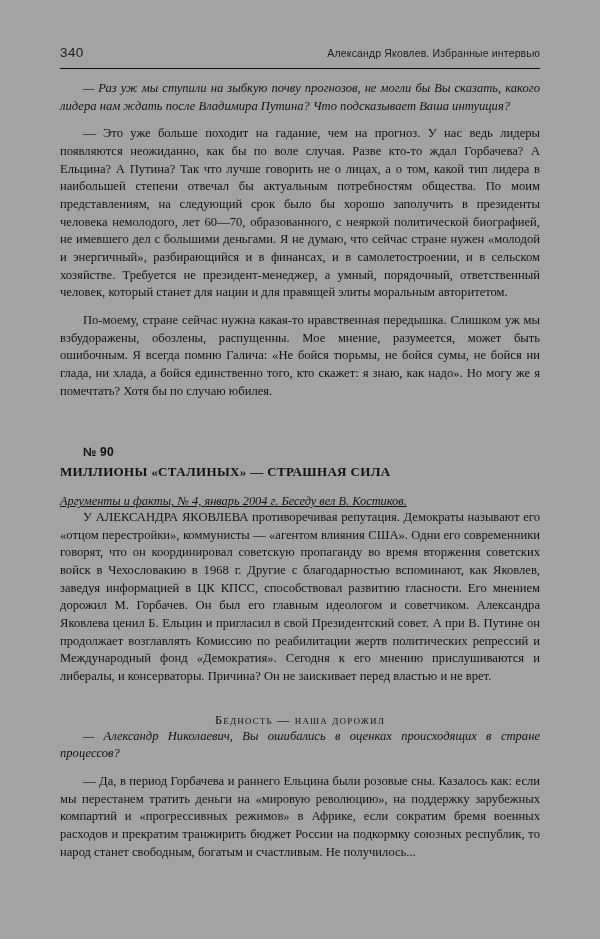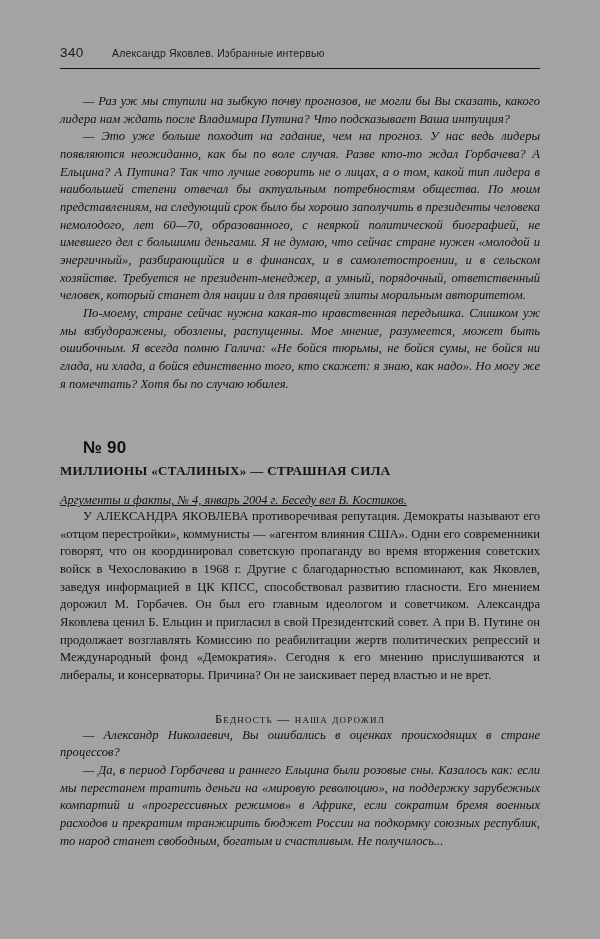--- a/index.html
+++ b/index.html
@@ -36,21 +36,21 @@
     font-family: "Liberation Sans", sans-serif;
     font-size: 13.5px;
     letter-spacing: 0.4px;
     color: #1a1a1a;
   }
   .running-head {
     position: absolute;
     left: 0;
     right: 0;
     top: 2px;
-    text-align: left;
+    text-align: right;
     font-family: "Liberation Sans", sans-serif;
     font-size: 10.5px;
     letter-spacing: 0.15px;
     color: #1a1a1a;
     padding-left: 52px;
   }
   .header-rule {
     border: 0;
     border-top: 1.3px solid #111111;
     margin: 3px 0 0 0;
@@ -61,37 +61,37 @@
   p {
     margin: 0;
     font-size: 12.6px;
     line-height: 17.65px;
     text-align: justify;
     text-indent: 23px;
     hyphens: auto;
     -webkit-hyphens: auto;
   }
   p.first {
-    margin-top: 24px;
+    margin-top: 11px;
   }
   p.italic {
     font-style: italic;
   }
   p.caps-lead {
     
   }
 
   
   .section-block {
     margin-top: 45px;
   }
   .section-num {
     font-family: "Liberation Sans", sans-serif;
     font-weight: bold;
-    font-size: 17px;
+    font-size: 12px;
     letter-spacing: 0.2px;
     margin-left: 23px;
     color: #111111;
   }
   .section-title {
     font-family: Liberation Serif, serif;
     font-weight: bold;
     font-size: 13px;
     letter-spacing: 0.35px;
     margin-top: 5px;
@@ -111,22 +111,21 @@
     font-size: 12.4px;
     font-variant: small-caps;
     letter-spacing: 1.15px;
     margin-top: 27px;
     color: #111111;
   }
 
   .gap-after-subhead {
   }
   .gap-sm {
-    margin-top: 0;
-    font-style: italic;
+    margin-top: 10px;
   }
 </style>
 </head>
 <body>
 
 <div class="page">
   <div class="content">
 
     <div class="header">
       <div class="page-number">340</div>

